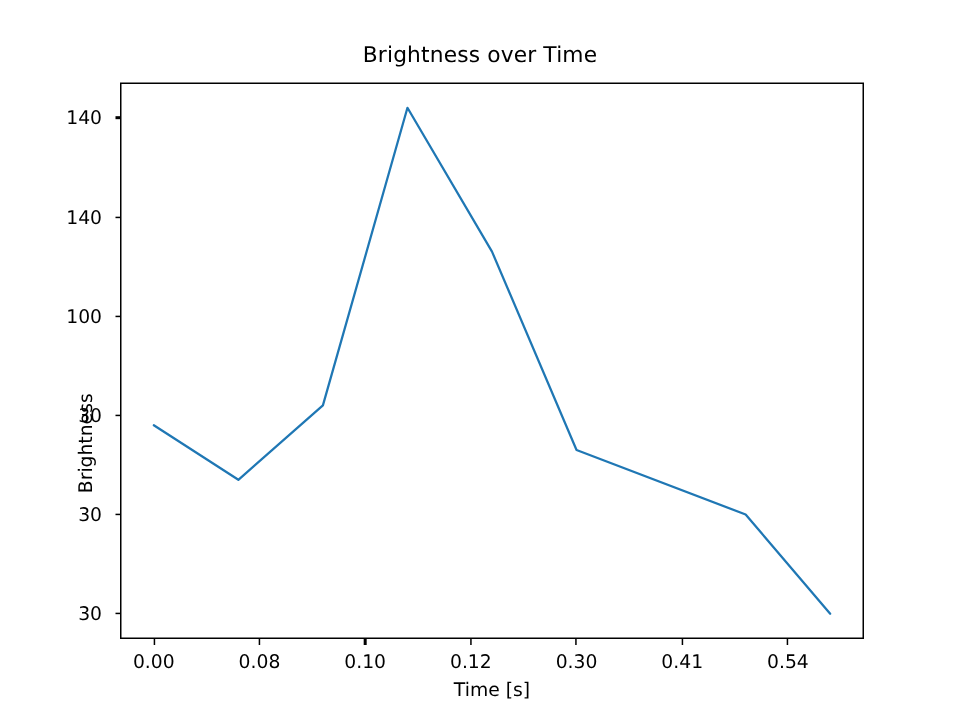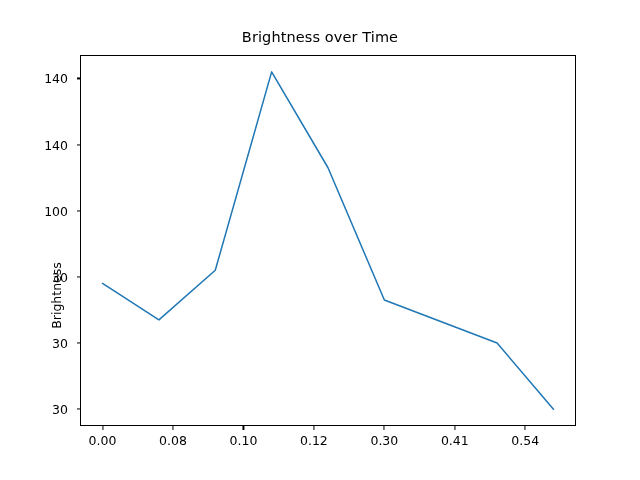--- a/index.html
+++ b/index.html
@@ -184,20 +184,21 @@
       <div class="xtick-wrap" style="left: 525.273px;">
         <div class="xtick-mark"></div>
         <div class="xtick-text">0.54</div>
       </div>
     </div>
 
   <div id="ylabel-holder">
     <div id="ylabel">Brightness</div>
   </div>
 
+  <div id="xlabel">Time [s]</div>
 
   <div id="plot-area">
     <div id="axes-frame"></div>
     <svg id="line-svg" viewBox="0 0 496 371" preserveAspectRatio="none">
       <polyline id="data-line" fill="none" stroke="#1f77b4" stroke-width="1.5" stroke-linejoin="round" stroke-linecap="round" points="22.55,228.49 78.91,264.86 135.27,215.26 191.64,16.86 248.00,112.75 304.36,245.02 417.09,288.00 473.45,354.14"></polyline>
     </svg>
   </div>
 
 </div>
 

